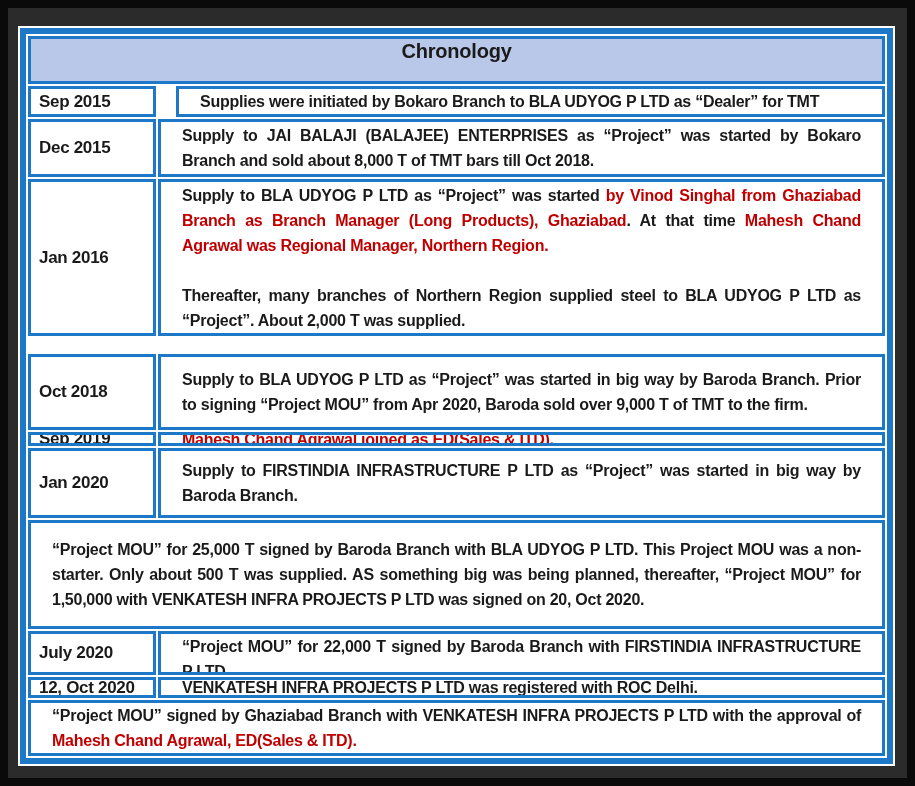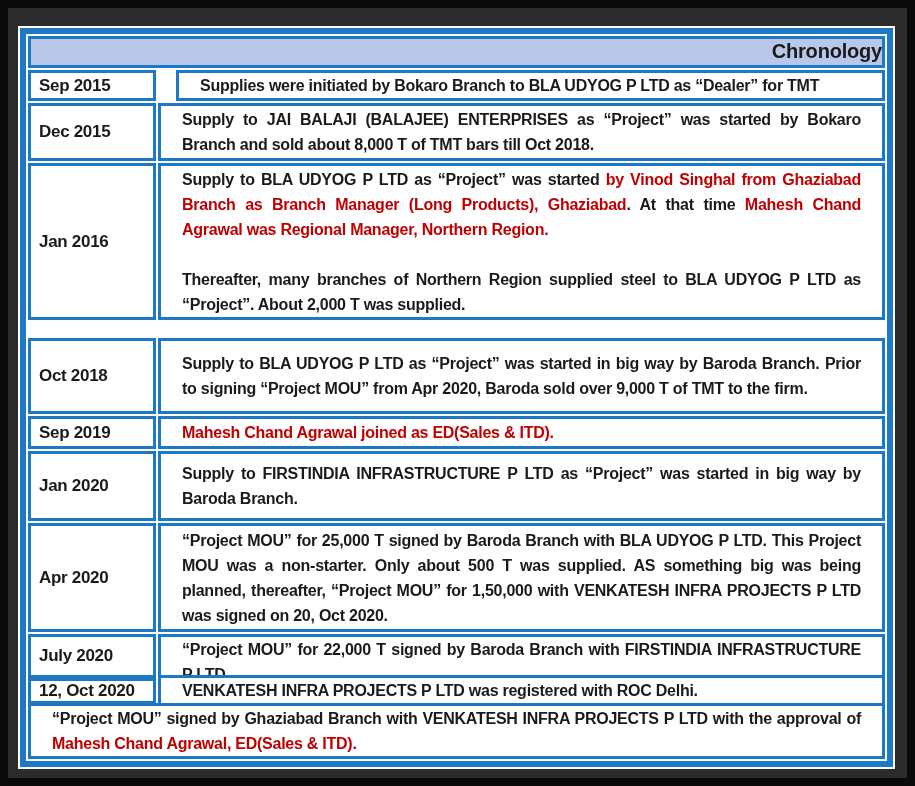--- a/index.html
+++ b/index.html
@@ -31,24 +31,24 @@
     background: #ffffff;
     padding: 2px;
     display: flex;
     flex-direction: column;
     gap: 2px;
     font-weight: bold;
     color: var(--ink);
   }
   .hdr {
     flex: 0 0 auto;
-    height: 32px;
+    height: 48px;
     border: 3px solid var(--blue);
     background: var(--headerBg);
-    text-align: right;
+    text-align: center;
     font-size: 20px;
     line-height: 25px;
     letter-spacing: -0.2px;
   }
   .row { display: flex; gap: 2px; flex: 0 0 auto; }
   .cell {
     border: 3px solid var(--blue);
     background: #ffffff;
     overflow: hidden;
   }
@@ -104,45 +104,44 @@
           <p></p>
           <p><span>Thereafter, many branches of Northern Region supplied steel to BLA UDYOG P LTD as “Project”. About 2,000 T was supplied.</span></p>
         </div>
       </div>
       <div class="row" style="height: 76px; margin-top: 16px;">
         <div class="cell date">Oct 2018</div>
         <div class="cell content">
           <p><span>Supply to BLA UDYOG P LTD as “Project” was started in big way by Baroda Branch. Prior to signing “Project MOU” from Apr 2020, Baroda sold over 9,000 T of TMT to the firm.</span></p>
         </div>
       </div>
-      <div class="row" style="height: 33px; border-radius: 15px;">
+      <div class="row" style="height: 14px; border-radius: 15px;">
         <div class="cell date">Sep 2019</div>
         <div class="cell content">
           <p><span class="red">Mahesh Chand Agrawal joined as ED(Sales &amp; ITD).</span></p>
         </div>
       </div>
       <div class="row" style="height: 70px;">
         <div class="cell date">Jan 2020</div>
         <div class="cell content">
           <p><span>Supply to FIRSTINDIA INFRASTRUCTURE P LTD as “Project” was started in big way by Baroda Branch.</span></p>
         </div>
       </div>
       <div class="row" style="height: 109px;">
-        <div class="cell date">Apr 2020</div>
         <div class="cell content">
           <p><span>“Project MOU” for 25,000 T signed by Baroda Branch with BLA UDYOG P LTD. This Project MOU was a non-starter. Only about 500 T was supplied. AS something big was being planned, thereafter, “Project MOU” for 1,50,000 with VENKATESH INFRA PROJECTS P LTD was signed on 20, Oct 2020.</span></p>
         </div>
       </div>
       <div class="row" style="height: 44px;">
         <div class="cell date">July 2020</div>
         <div class="cell content">
           <p><span>“Project MOU” for 22,000 T signed by Baroda Branch with FIRSTINDIA INFRASTRUCTURE P LTD.</span></p>
         </div>
       </div>
-      <div class="row" style="height: 21px; align-items: center;">
+      <div class="row" style="height: 21px;">
         <div class="cell date">12, Oct 2020</div>
         <div class="cell content">
           <p><span>VENKATESH INFRA PROJECTS P LTD was registered with ROC Delhi.</span></p>
         </div>
       </div>
       <div class="row" style="height: 56px;">
         <div class="cell content">
           <p><span>“Project MOU” signed by Ghaziabad Branch with VENKATESH INFRA PROJECTS P LTD with the approval of </span><span class="red">Mahesh Chand Agrawal, ED(Sales &amp; ITD).</span></p>
         </div>
       </div>

